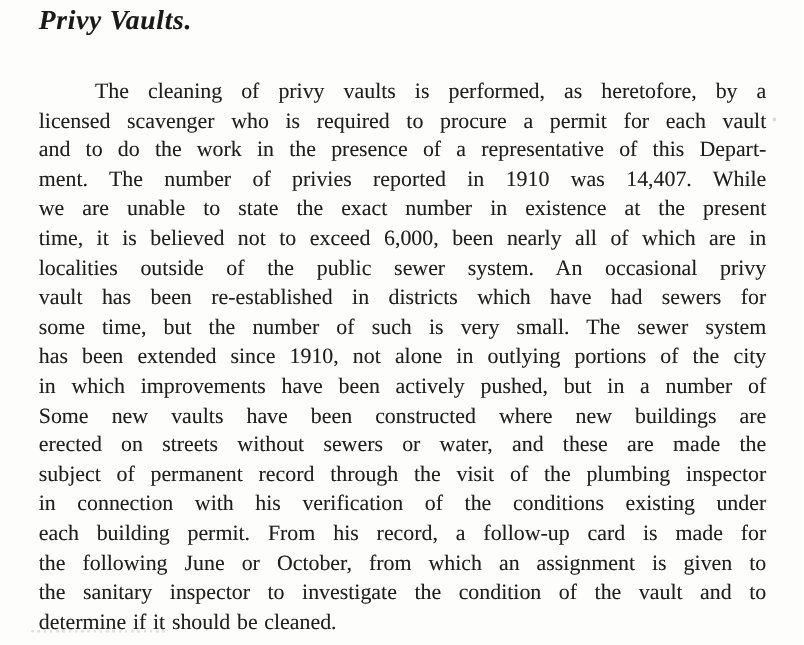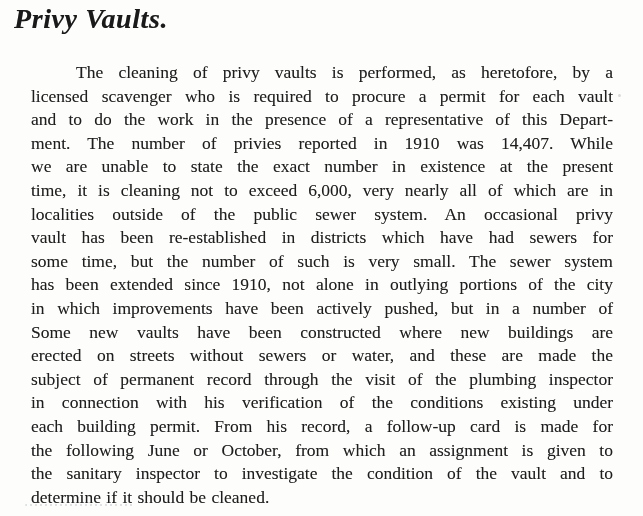--- a/index.html
+++ b/index.html
@@ -11,24 +11,24 @@
     position: relative;
     width: 643px;
     height: 516px;
     background: #fdfdfc;
     overflow: hidden;
     font-family: "Liberation Serif", serif;
     color: #1e1e1e;
   }
   .heading {
     position: absolute;
-    left: 14px;
+    left: 31px;
     top: 3px;
     margin: 0;
-    font-size: 28px;
+    font-size: 22px;
     font-weight: bold;
     font-style: italic;
     letter-spacing: 0.6px;
     color: #1a1a1a;
     text-shadow: 0 0 0.5px rgba(0,0,0,0.35);
   }
   .paragraph {
     position: absolute;
     left: 31px;
     top: 37px;
@@ -78,21 +78,21 @@
 
 <div class="page" style="background: rgb(253, 253, 252); color: rgb(30, 30, 30);">
   <h1 class="heading">Privy Vaults.</h1>
 
   <div class="paragraph">
       <div class="line first">The cleaning of privy vaults is performed, as heretofore, by a</div>
       <div class="line">licensed scavenger who is required to procure a permit for each vault</div>
       <div class="line">and to do the work in the presence of a representative of this Depart-</div>
       <div class="line">ment.  The number of privies reported in 1910 was 14,407.  While</div>
       <div class="line">we are unable to state the exact number in existence at the present</div>
-      <div class="line">time, it is cleaning not to exceed 6,000, very nearly all of which are in</div>
+      <div class="line">time, it is believed not to exceed 6,000, been nearly all of which are in</div>
       <div class="line">localities outside of the public sewer system.  An occasional privy</div>
       <div class="line">vault has been re-established in districts which have had sewers for</div>
       <div class="line">some time, but the number of such is very small.  The sewer system</div>
       <div class="line">has been extended since 1910, not alone in outlying portions of the city</div>
       <div class="line">in which improvements have been actively pushed, but in a number of</div>
       <div class="line">Some new vaults have been constructed where new buildings are</div>
       <div class="line">erected on streets without sewers or water, and these are made the</div>
       <div class="line">subject of permanent record through the visit of the plumbing inspector</div>
       <div class="line">in connection with his verification of the conditions existing under</div>
       <div class="line">each building permit.  From his record, a follow-up card is made for</div>

